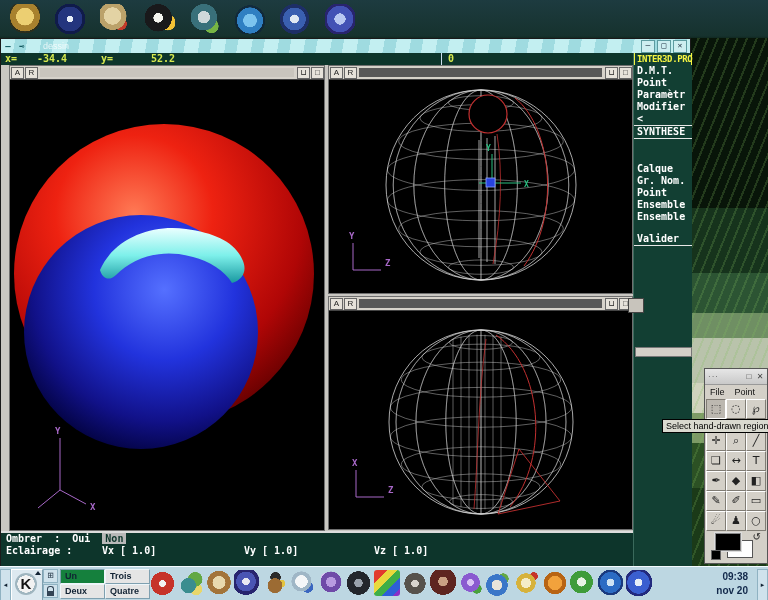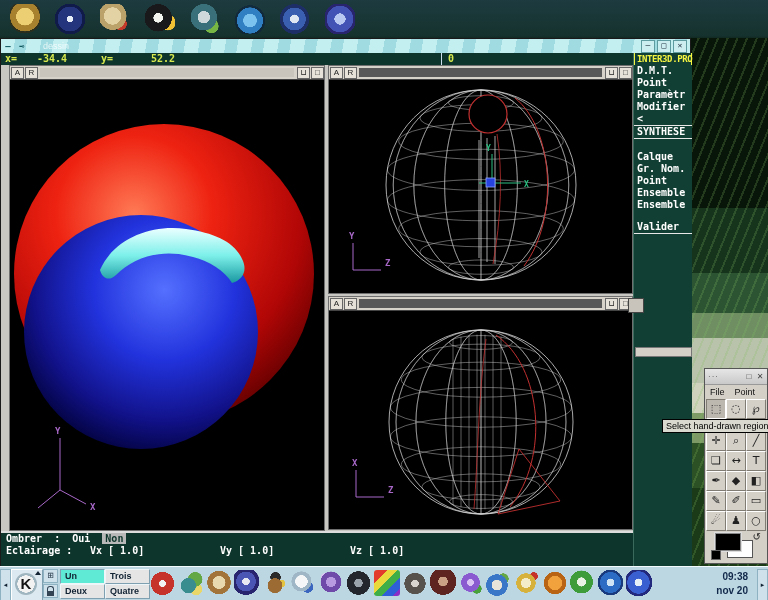--- a/index.html
+++ b/index.html
@@ -40,21 +40,21 @@
       color:#d6e84e;font-size:10px;font-weight:bold;line-height:12px;border-right:1px solid #dfe;}
   .coordbar .cl{position:absolute;}
   .coord-counter{position:absolute;left:440px;border-left:1px solid #cde;padding-left:6px;}
   
   .menu-panel{position:absolute;left:632px;top:14px;width:59px;height:516px;
       background:#123f33;box-sizing:border-box;border-left:1px solid #3a6a5c;}
   .menu-title{height:12px;line-height:12px;color:#f4f442;font-size:9px;font-weight:bold;
       letter-spacing:-.4px;border-left:1px solid #f4f442;border-right:1px solid #f4f442;padding-left:2px;}
   .mi{height:12px;line-height:12px;color:#fff;font-size:10px;font-weight:bold;padding-left:3px;white-space:nowrap;}
   .mi-right{text-align:right;padding-right:20px;}
-  .mi-synthese{border-top:1px solid #e8e8e8;border-bottom:1px solid #e8e8e8;margin-bottom:12px;}
+  .mi-synthese{border-top:1px solid #e8e8e8;border-bottom:1px solid #e8e8e8;margin-bottom:24px;}
   .mi-valider{margin-top:10px;border-bottom:1px solid #e8e8e8;}
   .menu-lightbar{position:absolute;left:1px;top:294px;width:55px;height:8px;
       background:#d4d0c8;border:1px solid #777;}
   .pane-handle{position:absolute;left:627px;top:259px;width:14px;height:13px;
       background:#c8c4bc;border:1px solid #444;z-index:5;}
   
   .vp{position:absolute;background:#000;border:1px solid #6f6f6f;box-sizing:border-box;}
   .vp-left{left:8px;top:26px;width:316px;height:466px;}
   .vp-tr{left:327px;top:26px;width:305px;height:229px;}
   .vp-br{left:327px;top:257px;width:305px;height:234px;}
@@ -63,21 +63,21 @@
       font-size:8px;line-height:9px;text-align:center;color:#222;font-family:"Liberation Sans",sans-serif;}
   .hband{flex:1;height:9px;margin:0 2px;background:#c9c5bd;}
   .hband.dark{background:#585858;}
   .vp svg{display:block;}
   
   .status{position:absolute;left:0;top:492px;width:632px;height:38px;background:#0d352b;
       border-top:2px solid #ddd;box-sizing:border-box;color:#fff;font-size:10px;font-weight:bold;}
   .sline{height:12px;line-height:12px;padding-left:5px;white-space:pre;}
   .hl-non{background:#b8b8b8;color:#0d352b;padding:0 3px;margin-top:16px;}
   .sp-vlab{display:inline-block;width:84px;}
-  .sp-v{display:inline-block;width:130px;}
+  .sp-v{display:inline-block;width:130px;margin-left:12px;}
   .cyan{color:#00c8c8;}
   
   .toolbox{position:absolute;left:704px;top:368px;width:64px;height:196px;background:#d4d0c8;
       border:1px solid #555;box-sizing:border-box;font-family:"Liberation Sans",sans-serif;}
   .tbx-title{height:15px;display:flex;align-items:center;background:linear-gradient(180deg,#e6e6e6,#c9c9c9);
       border-bottom:1px solid #999;font-size:8px;color:#666;}
   .tbx-dots{margin-left:3px;letter-spacing:1px;}
   .tbx-btns{margin-left:auto;display:flex;gap:1px;margin-right:2px;}
   .tbx-b{width:10px;height:10px;font-size:8px;line-height:9px;text-align:center;color:#444;}
   .tbx-menu{height:14px;display:flex;font-size:9px;color:#111;align-items:center;}
@@ -110,21 +110,21 @@
   .karrow{position:absolute;right:1px;top:1px;width:0;height:0;
       border-left:3px solid transparent;border-right:3px solid transparent;border-bottom:4px solid #123;}
   .stackbtns{position:absolute;left:43px;top:2px;width:15px;height:30px;}
   .sbtn{width:15px;height:14px;margin-bottom:1px;background:#cfe2ec;border:1px solid #8fb2c2;
       box-sizing:border-box;font-size:8px;line-height:12px;text-align:center;color:#234;}
   .locki{width:5px;height:4px;border:1.5px solid #345;border-bottom:none;border-radius:3px 3px 0 0;margin:1px auto 0;}
   .lockb{width:7px;height:5px;background:#345;margin:0 auto;}
   .pager{position:absolute;left:60px;top:2px;display:grid;grid-template-columns:45px 45px;grid-auto-rows:15px;}
   .pcell{background:#e5e5e5;border:1px solid;border-color:#eef6fa #7fa0b0 #7fa0b0 #eef6fa;
       font-size:9px;font-weight:bold;color:#123;line-height:13px;padding-left:4px;box-sizing:border-box;}
-  .pcell.active{background:#5eead4;border-color:#7fa0b0 #eef6fa #eef6fa #7fa0b0;}
+  .pcell.active{background:#15803d;border-color:#7fa0b0 #eef6fa #eef6fa #7fa0b0;}
   .apps{position:absolute;left:150px;top:3px;display:flex;gap:2px;}
   .ai{width:26px;height:26px;border-radius:3px;}
   .ai0{background:radial-gradient(circle at 48% 52%,#f2f2f2 0 18%,#c6332a 19% 60%,transparent 61%);}
   .ai1{background:radial-gradient(circle at 40% 60%,#3a8d8f 0 34%,transparent 35%),radial-gradient(circle at 66% 36%,#63a844 0 30%,transparent 31%),radial-gradient(circle at 70% 74%,#e9d76a 0 22%,transparent 23%);}
   .ai2{background:radial-gradient(circle at 50% 48%,#e8d9ae 0 34%,#a3743a 35% 62%,transparent 63%);}
   .ai3{background:radial-gradient(circle at 46% 44%,#e8e8f2 0 18%,#4a55b4 19% 48%,#28246e 49% 66%,transparent 67%);}
   .ai4{background:radial-gradient(circle at 50% 60%,#9c6b33 0 36%,transparent 37%),radial-gradient(circle at 52% 28%,#2a2a2a 0 22%,transparent 23%),radial-gradient(circle at 74% 52%,#e3c33f 0 16%,transparent 17%);}
   .ai5{background:radial-gradient(circle at 44% 44%,#f4f6f8 0 30%,#9fb6c6 31% 48%,transparent 49%),radial-gradient(circle at 68% 66%,#3a66c0 0 22%,transparent 23%);}
   .ai6{background:radial-gradient(circle at 50% 46%,#b89ae0 0 26%,#6f4aa8 27% 54%,transparent 55%),radial-gradient(circle at 24% 26%,#d6c5f0 0 12%,transparent 13%);}
   .ai7{background:radial-gradient(circle at 48% 50%,#9aa2ac 0 22%,#23262c 23% 62%,transparent 63%);}

